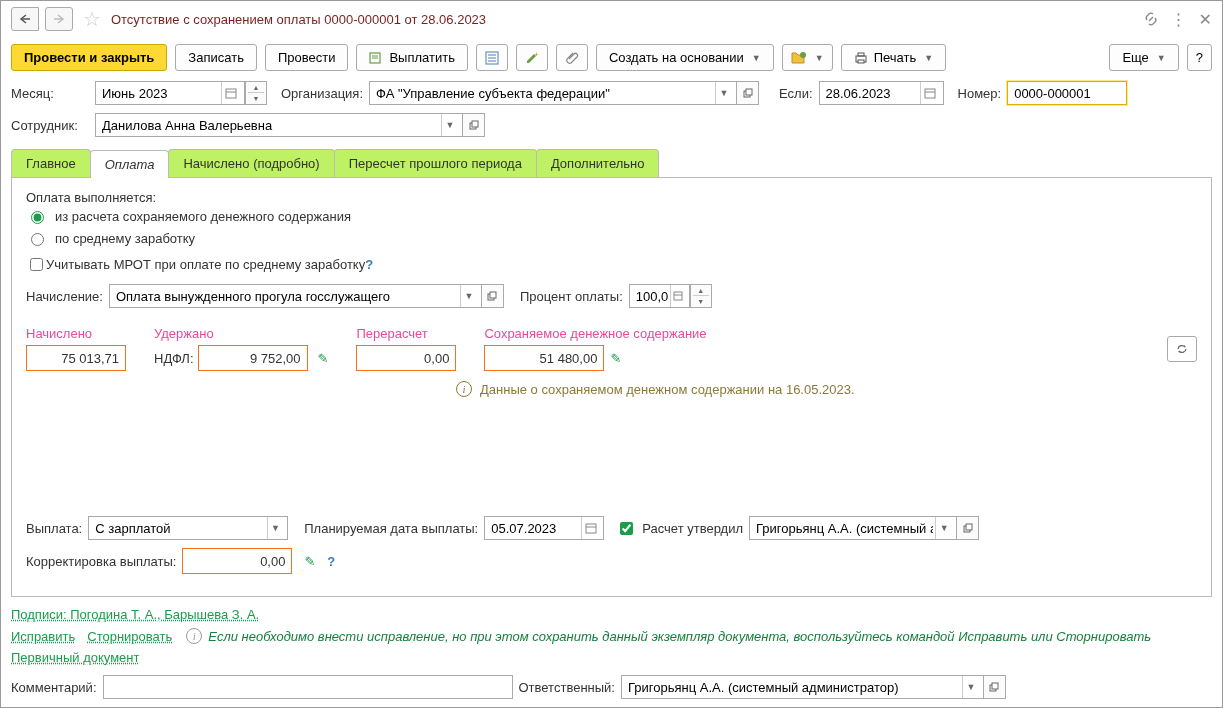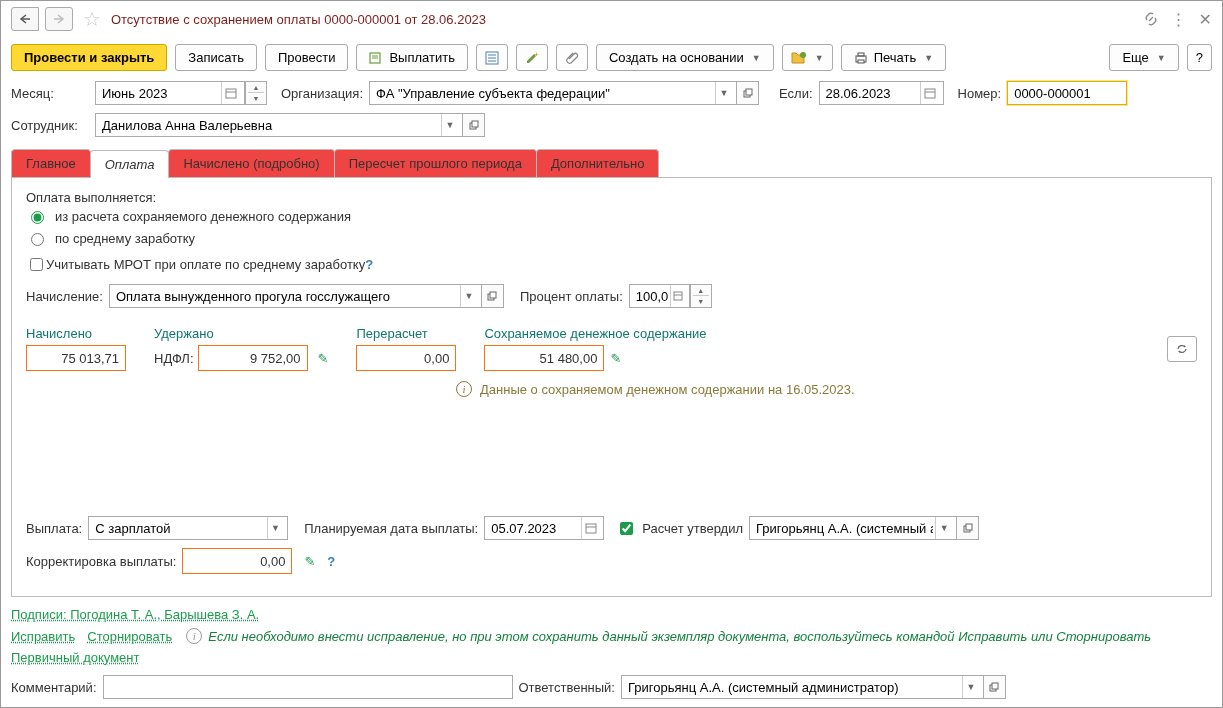--- a/index.html
+++ b/index.html
@@ -20,27 +20,27 @@
   .btn .caret{font-size:9px;color:#666;margin-left:2px;}
   .toolbar-spacer{flex:1;}
   .form-area { padding:0 10px; }
   .form-row { display:flex; align-items:center; gap:6px; margin-bottom:8px;}
   .form-row label.fld-label{min-width:78px;}
   .input { height:24px; border:1px solid #aaa; background:#fff; padding:0 4px; display:flex;align-items:center;}
   .input input { border:none; outline:none; width:100%; height:100%; font-size:13px; background:transparent;}
   .input .addon{width:22px;height:22px;display:flex;align-items:center;justify-content:center;border-left:1px solid #ccc;cursor:pointer;color:#666;font-size:11px;}
   .input.highlight{border:1px solid #e0b000; box-shadow:0 0 0 1px #ffe58a;}
   .tabs { display:flex; border-bottom:1px solid #bbb; margin:4px 0 0;}
-  .tab { padding:6px 14px; border:1px solid #bbb; border-bottom:none; margin-right:-1px; background:#ef4444; cursor:pointer; border-radius:4px 4px 0 0;}
+  .tab { padding:6px 14px; border:1px solid #bbb; border-bottom:none; margin-right:-1px; background:#bef264; cursor:pointer; border-radius:4px 4px 0 0;}
   .tab.active{background:#fff; position:relative; top:1px;font-style:italic;}
   .tab-body{ border:1px solid #bbb; border-top:none; padding:12px 14px 14px; flex:1; display:flex; flex-direction:column;}
   .radio-row{display:flex;align-items:center;gap:8px;margin:3px 0;}
   .radio-row input[type=radio]{accent-color:#1a9c4a;}
   .check-row{display:flex;align-items:center;margin:6px 0 10px;}
-  .green-label{color:#0f766e;}
+  .green-label{color:#ec4899;}
   .summary-row{display:flex;gap:28px;align-items:flex-start;margin-top:10px;align-items:center;}
   .summary-col{display:flex;flex-direction:column;gap:4px;}
   .num-box{border:1px solid #f97316;height:26px;padding:0 6px;display:flex;align-items:center;justify-content:flex-end;min-width:100px;background:#fff;}
   .pencil{color:#1a9c4a;cursor:pointer;font-size:13px;margin-left:6px;}
   .refresh-btn{width:30px;height:26px;border:1px solid #aaa;border-radius:3px;display:flex;align-items:center;justify-content:center;margin-left:auto;cursor:pointer;}
   .info-row{display:flex;align-items:center;gap:8px;color:#8a7a3a;margin-top:10px;margin-left:430px;}
   .info-icon{width:16px;height:16px;border:1.5px solid #8a7a3a;border-radius:50%;display:flex;align-items:center;justify-content:center;font-size:11px;font-style:italic;font-family:serif;color:#8a7a3a;}
   .bottom-block{margin-top:auto;}
   .link{color:#1a9c4a;text-decoration:underline dotted;cursor:pointer;}
   .hint{color:#15803d;font-style:italic;}

